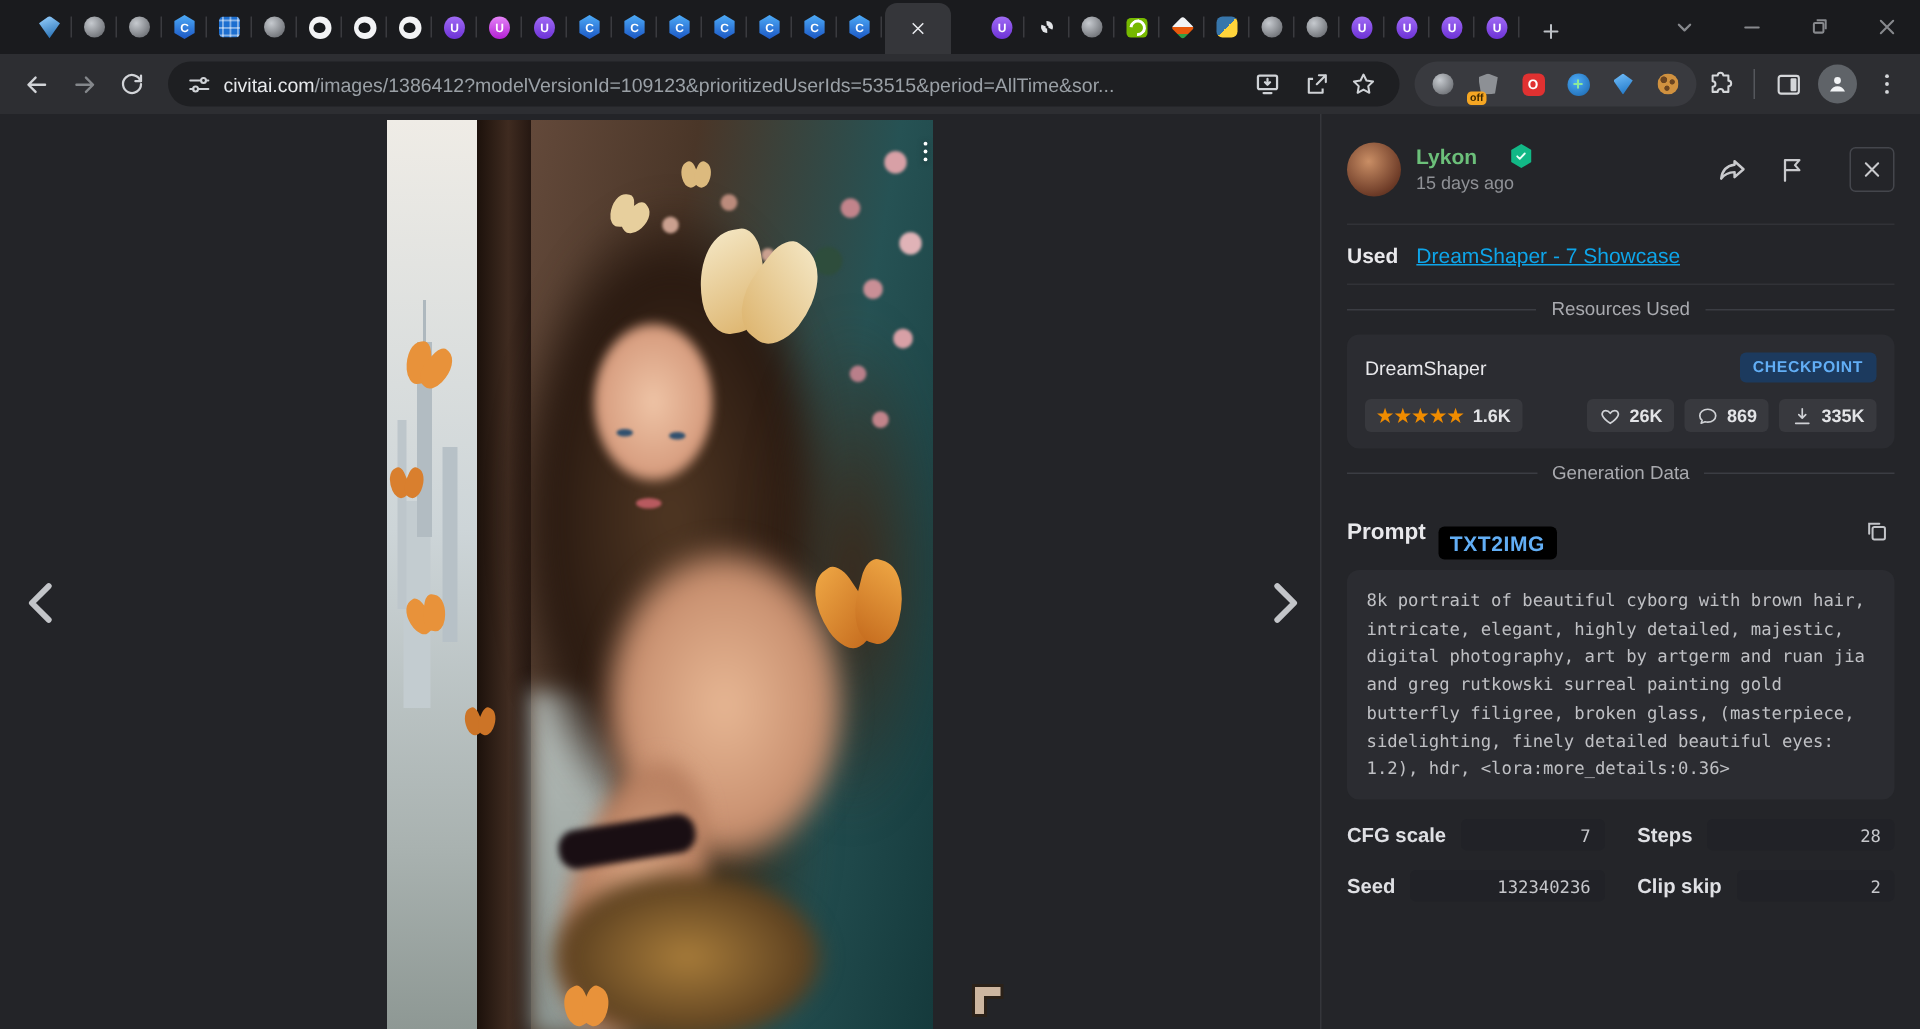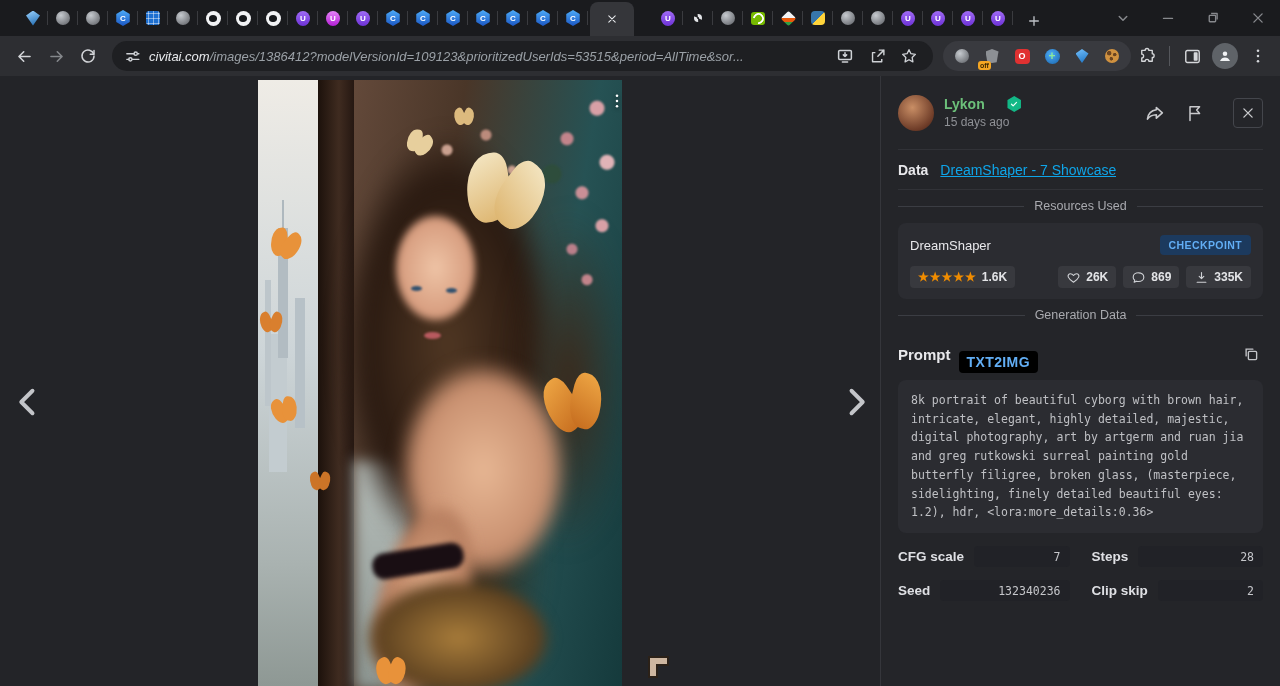--- a/index.html
+++ b/index.html
@@ -29,21 +29,21 @@
   .ic-u-magenta .ti{width:14px;height:15px;border-radius:50%;background:linear-gradient(180deg,#e584f8,#b31fd4);}
   .ic-gear .ti{width:8px;height:8px;border:3px dashed #e2e4e7;border-radius:50%;background:#1a1b1e;}
   .ic-nvidia .ti{width:14px;height:13px;border-radius:3px;background:#76b900;}
   .ic-nvidia .ti::after{content:"";width:7px;height:7px;border:2px solid #fff;border-left-color:transparent;border-radius:50%;transform:rotate(-40deg);}
   .ic-diamond .ti{width:11px;height:11px;border-radius:2px;background:linear-gradient(135deg,#f1f3f5 45%,#e8590c 45% 75%,#2f9e44 75%);transform:rotate(45deg);}
   .ic-python .ti{width:14px;height:14px;border-radius:4px;background:linear-gradient(135deg,#3776ab 50%,#ffd43b 50%);}
   
   .toolbar{position:absolute;left:0;top:36px;width:1280px;height:40px;background:#2d2e32;display:flex;align-items:center;box-sizing:border-box;padding:0 8px;}
   .navbtn{width:32px;height:32px;border-radius:50%;display:flex;align-items:center;justify-content:center;color:#d2d4d8;cursor:pointer;flex:none;}
   .navbtn.disabled{color:#84878b;}
-  .urlpill{flex:1;height:30px;margin:0 10px 0 8px;background:#1e1f22;border-radius:16px;display:flex;align-items:center;padding:0 10px 0 12px;min-width:0;font-style:italic;}
+  .urlpill{flex:1;height:30px;margin:0 10px 0 8px;background:#1e1f22;border-radius:16px;display:flex;align-items:center;padding:0 10px 0 12px;min-width:0;}
   .urltext{flex:1;font-size:13px;white-space:nowrap;overflow:hidden;margin-left:8px;color:#9aa0a6;}
   .urltext .host{color:#e8eaed;}
   .pillicons{display:flex;align-items:center;gap:4px;color:#cfd2d6;}
   .pillbtn{width:28px;height:28px;display:flex;align-items:center;justify-content:center;cursor:pointer;}
   .extgroup{display:flex;align-items:center;background:#393a3f;border-radius:16px;height:30px;padding:0 4px;margin-right:2px;}
   .extbtn{width:30px;height:30px;display:flex;align-items:center;justify-content:center;position:relative;cursor:pointer;}
   .ic-flame-off-extension .ti{width:13px;height:14px;background:#8d9095;clip-path:polygon(50% 0,100% 18%,86% 95%,50% 100%,14% 95%,0 18%);}
   .offbadge{position:absolute;left:1px;bottom:1px;background:#f5a623;color:#3d2800;font-size:7px;font-weight:bold;border-radius:3px;padding:0 2px;line-height:9px;}
   .ic-red-o-extension .ti{width:15px;height:15px;border-radius:4px;background:#e03131;}
   .ic-red-o-extension .ti::after{content:"O";color:#fff;font-weight:bold;font-size:9px;}
@@ -535,21 +535,21 @@
             </div>
           <div class="iconbtn close">
               <svg class="ic" width="18" height="18">
                 <use href="#i-close"></use>
               </svg>
             </div>
         </div>
       </div>
 
       <div class="post-row">
-        <span class="post-label">Data</span>
+        <span class="post-label">Used</span>
         <span class="post-link">DreamShaper - 7 Showcase</span>
       </div>
 
       <div class="sect-head">
           <span>Resources Used</span>
         </div>
 
       <div class="res-card">
         <div class="res-top">
           <span class="res-name">DreamShaper</span>

